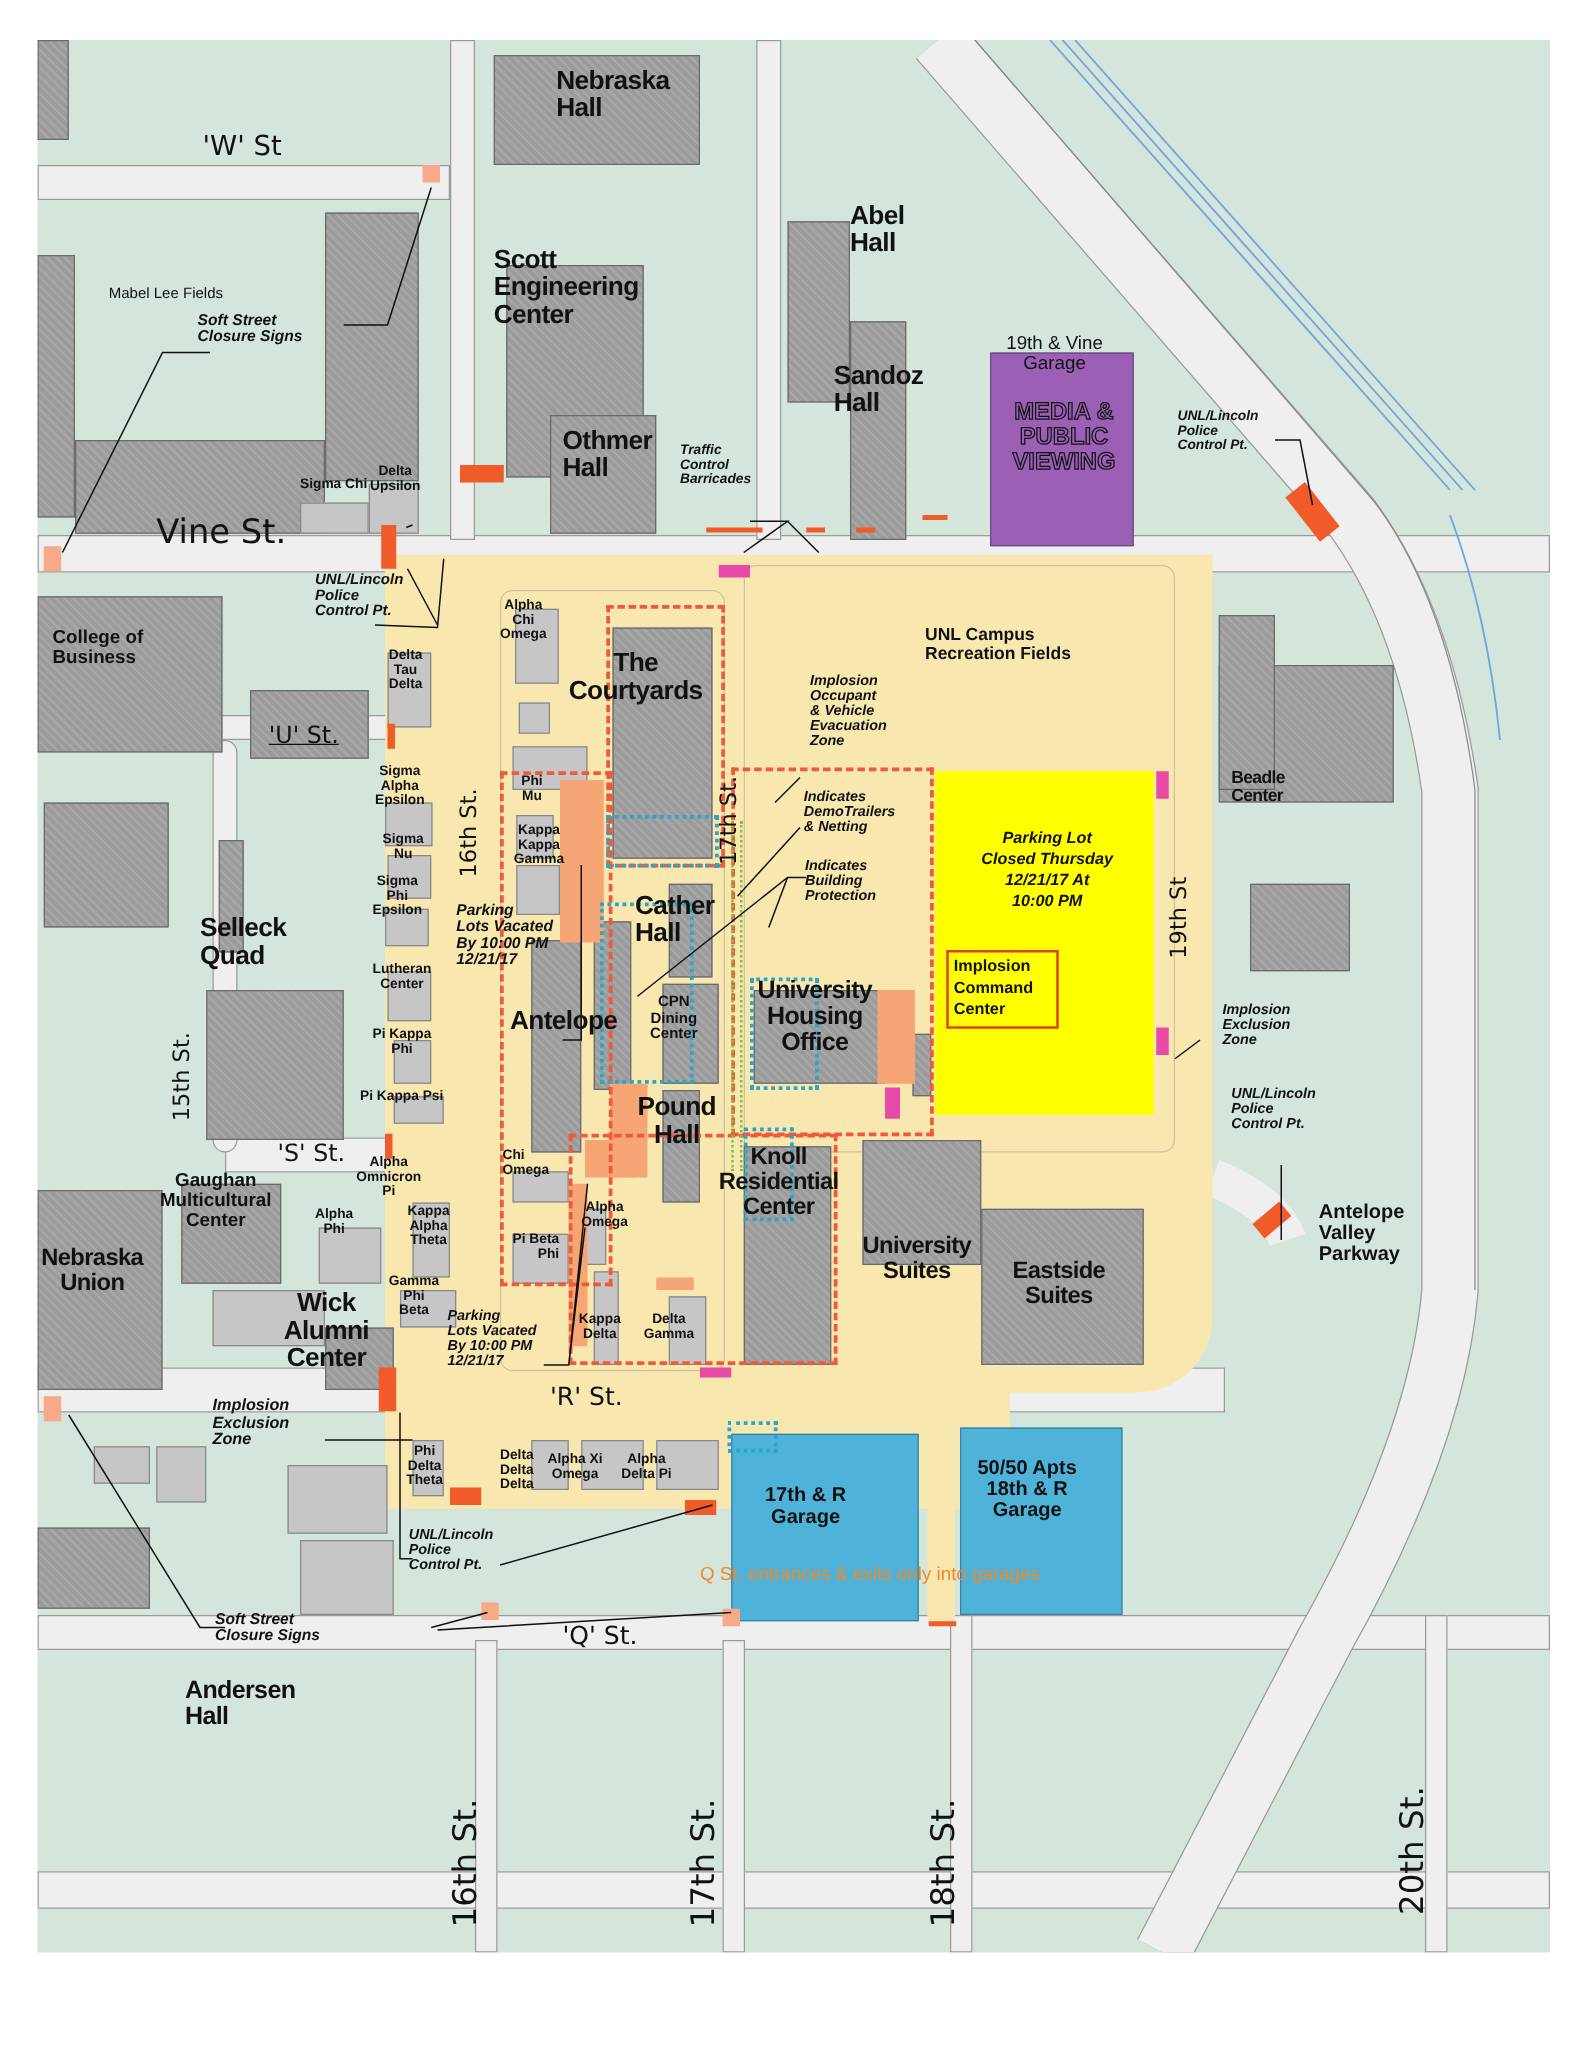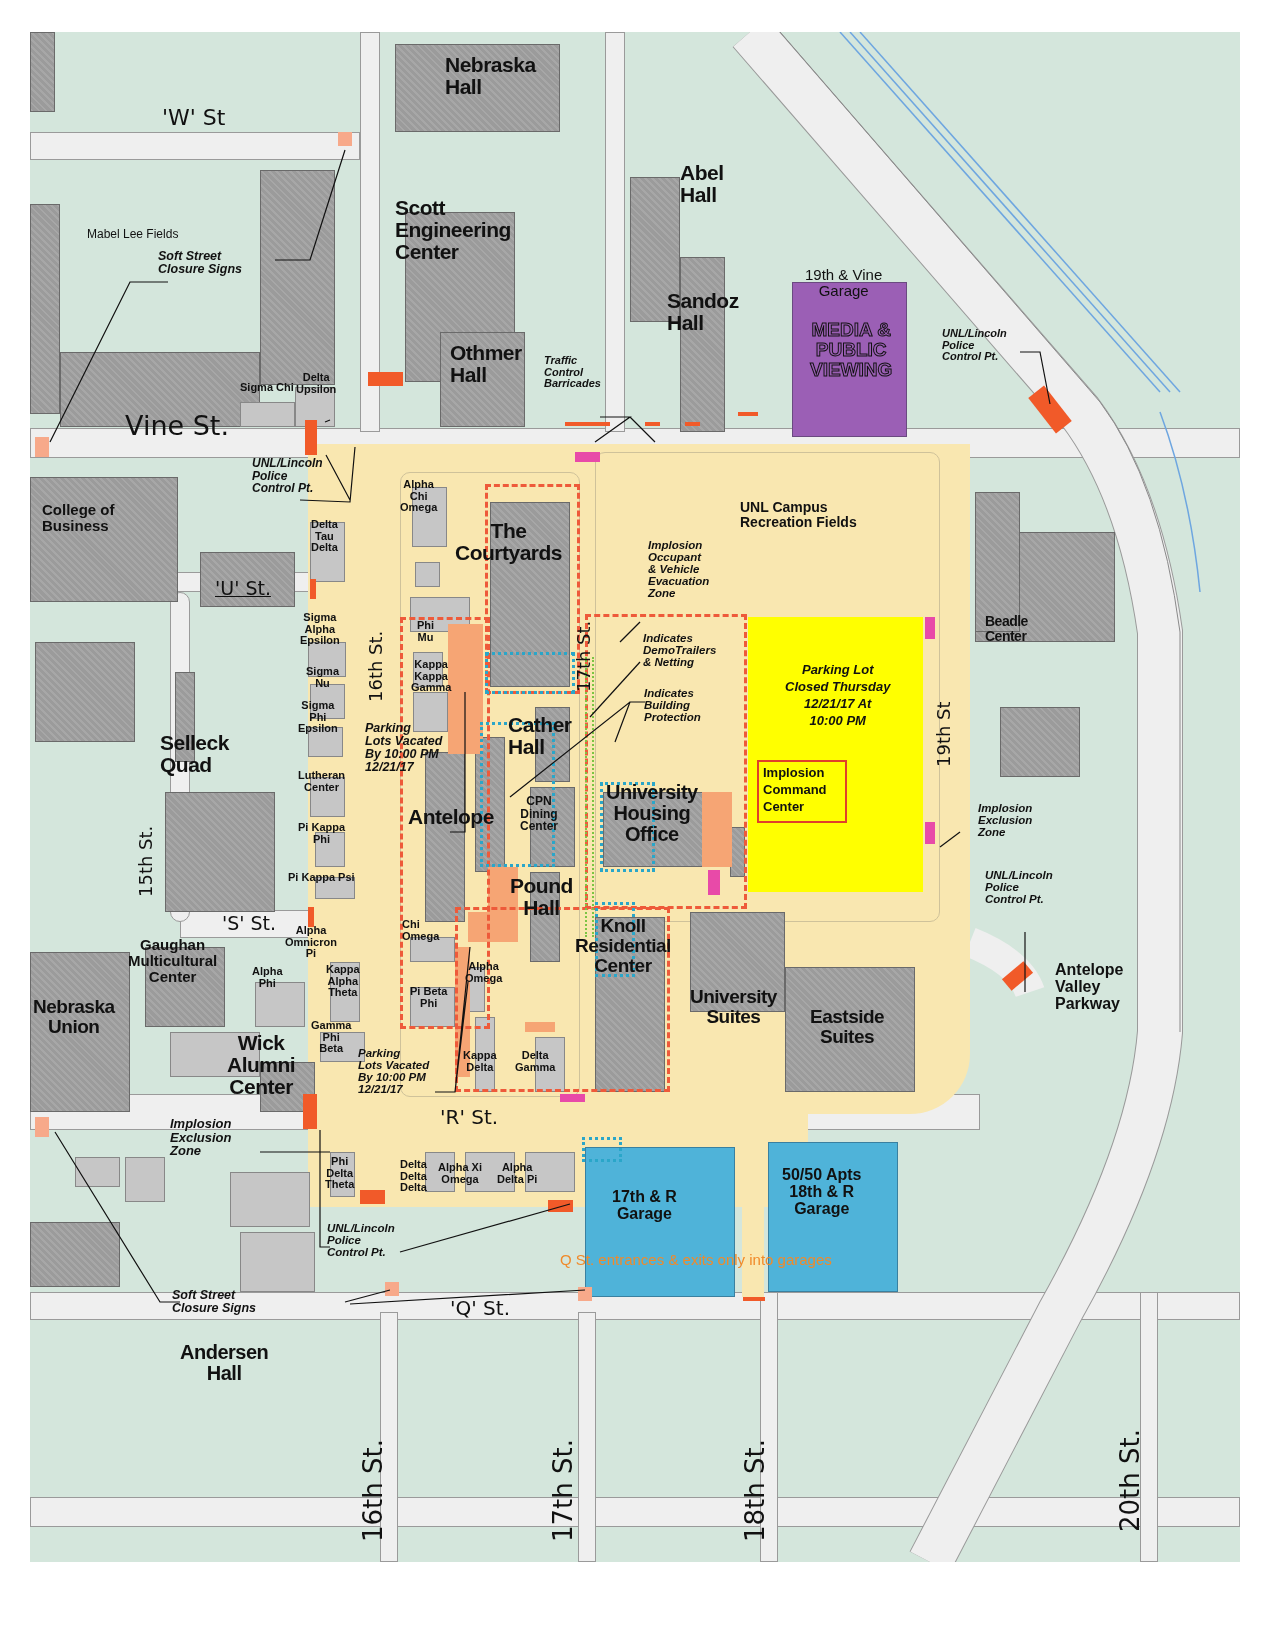--- a/index.html
+++ b/index.html
@@ -251,21 +251,21 @@
   <div class="lbl big" style="left:130px;top:700px;font-size:21px;text-align:left;">Selleck
 Quad</div>
   <div class="lbl big" style="left:3px;top:965px;font-size:19px;">Nebraska
 Union</div>
   <div class="lbl med" style="left:98px;top:905px;font-size:15px;text-align:center;">Gaughan
 Multicultural
 Center</div>
   <div class="lbl big" style="left:197px;top:1000px;font-size:21px;">Wick
 Alumni
 Center</div>
-  <div class="lbl big" style="left:118px;top:1310px;font-size:20px;text-align:center;margin-left:32px;">Andersen
+  <div class="lbl big" style="left:118px;top:1310px;font-size:20px;text-align:left;">Andersen
 Hall</div>
   <div class="lbl big" style="left:425px;top:488px;font-size:21px;">The
 Courtyards</div>
   <div class="lbl big" style="left:478px;top:682px;font-size:21px;text-align:left;">Cather
 Hall</div>
   <div class="lbl big" style="left:378px;top:774px;font-size:21px;">Antelope</div>
   <div class="lbl sm" style="left:490px;top:763px;font-size:12px;">CPN
 Dining
 Center</div>
   <div class="lbl big" style="left:480px;top:843px;font-size:21px;">Pound
@@ -325,21 +325,21 @@
 Beta</div>
   <div class="lbl sm" style="left:387px;top:588px;font-size:11px;">Phi
 Mu</div>
   <div class="lbl sm" style="left:381px;top:627px;font-size:11px;">Kappa
 Kappa
 Gamma</div>
   <div class="lbl sm" style="left:372px;top:887px;font-size:11px;text-align:left;">Chi
 Omega</div>
   <div class="lbl sm" style="left:435px;top:929px;font-size:11px;">Alpha
 Omega</div>
-  <div class="lbl sm" style="left:380px;top:954px;font-size:11px;text-align:center;">Pi Beta
+  <div class="lbl sm" style="left:380px;top:954px;font-size:11px;text-align:right;">Pi Beta
 Phi</div>
   <div class="lbl sm" style="left:433px;top:1018px;font-size:11px;">Kappa
 Delta</div>
   <div class="lbl sm" style="left:485px;top:1018px;font-size:11px;">Delta
 Gamma</div>
   <div class="lbl sm" style="left:295px;top:1124px;font-size:11px;">Phi
 Delta
 Theta</div>
   <div class="lbl sm" style="left:370px;top:1127px;font-size:11px;">Delta
 Delta

